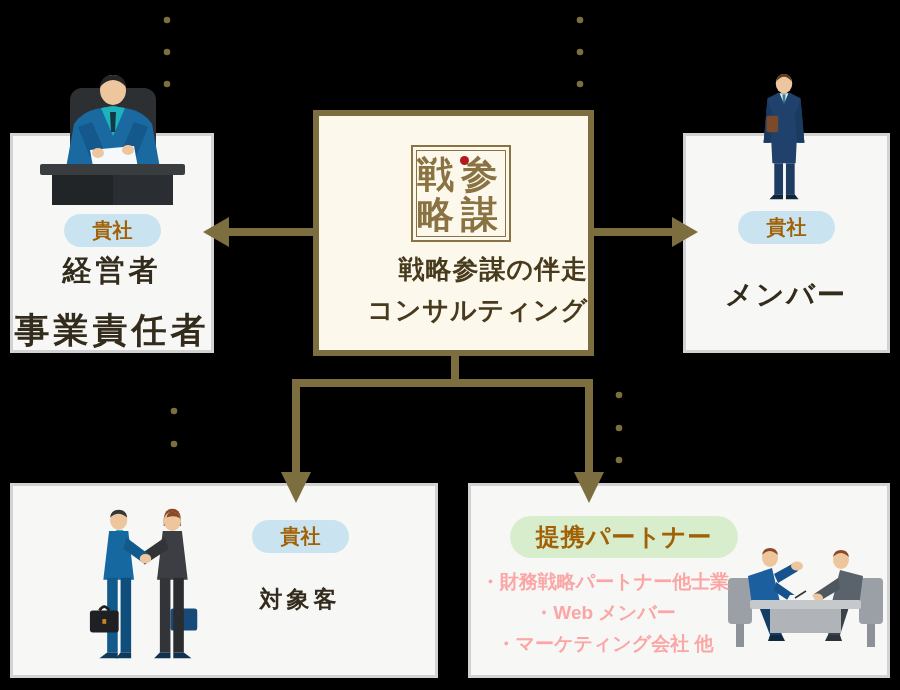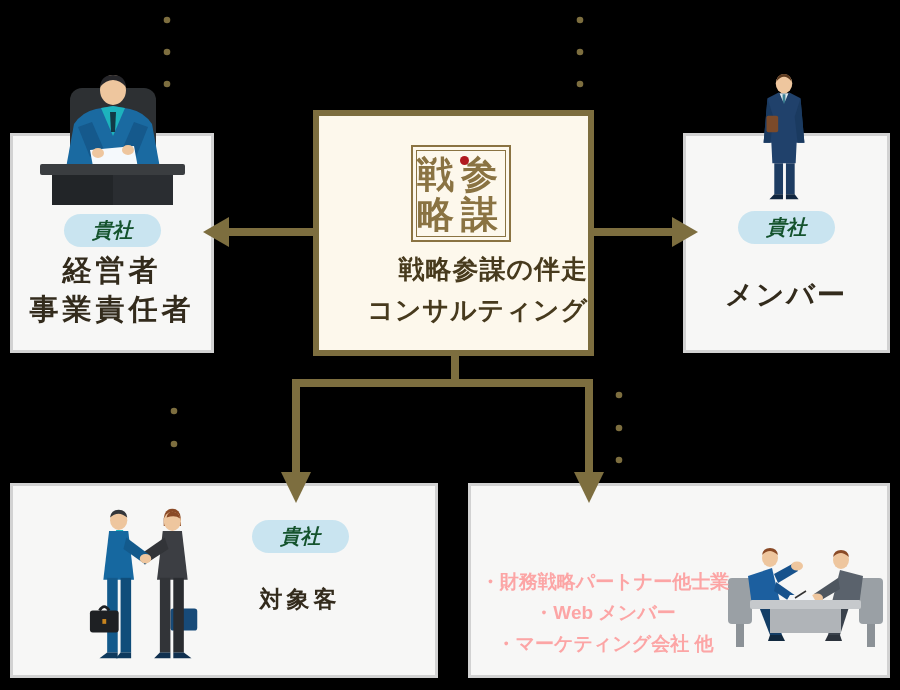--- a/index.html
+++ b/index.html
@@ -7,21 +7,21 @@
     position:relative;width:900px;height:690px;background:#000000;
     font-family:"Liberation Sans","DejaVu Sans",sans-serif;
     overflow:hidden;
   }
   .box{
     position:absolute;background:#f7f7f6;border:3px solid #d2d2d2;
     box-sizing:border-box;z-index:2;
   }
   .badge{
     position:absolute;display:flex;align-items:center;justify-content:center;
-    border-radius:999px;font-weight:bold;color:#14532d;z-index:4;font-style:italic;
+    border-radius:999px;font-weight:bold;color:#a16207;z-index:4;
   }
   .badge.blue{background:#c9e4f0;}
   .badge.green{background:#d8edcb;}
   .box-label{
     position:absolute;text-align:center;font-weight:bold;color:#332b1c;
     letter-spacing:4px;z-index:4;line-height:1.3;
   }
   #center-card{
     position:absolute;left:313px;top:110px;width:281px;height:246px;
     background:#fdf8ec;border:6px solid #7d6e3f;box-sizing:border-box;z-index:3;
@@ -72,23 +72,24 @@
       </div>
       <div id="logo-dot"></div>
     </div>
     <div class="center-title" style="top:136px;">戦略参謀の伴走</div>
     <div class="center-title" style="top:177px;">コンサルティング</div>
   </div>
 
   <div class="badge blue" style="left:64px;top:214px;width:97px;height:33px;font-size:20px;">貴社</div>
   <div class="badge blue" style="left:738px;top:211px;width:97px;height:33px;font-size:20px;">貴社</div>
   <div class="badge blue" style="left:252px;top:520px;width:97px;height:33px;font-size:20px;">貴社</div>
+  <div class="badge green" style="left:510px;top:516px;width:228px;height:42px;font-size:24px;letter-spacing:1px;">提携パートナー</div>
 
   <div class="box-label" style="left:12px;top:252px;width:200px;font-size:29px;">経営者</div>
-  <div class="box-label" style="left:12px;top:291px;width:200px;font-size:29px;font-family:Liberation Serif, serif;">事業責任者</div>
+  <div class="box-label" style="left:12px;top:308px;width:200px;font-size:35px;font-family:Liberation Serif, serif;">事業責任者</div>
   <div class="box-label" style="left:686px;top:277px;width:200px;font-size:28px;letter-spacing:2px;">メンバー</div>
   <div class="box-label" style="left:200px;top:585px;width:200px;font-size:23px;">対象客</div>
 
   <div class="partner-list">
     <div>・財務戦略パートナー他士業</div>
     <div>・Web メンバー</div>
     <div>・マーケティング会社 他</div>
   </div>
 
   <svg class="illus" style="left:30px;top:72px;" width="165" height="133" viewBox="0 0 165 133">

